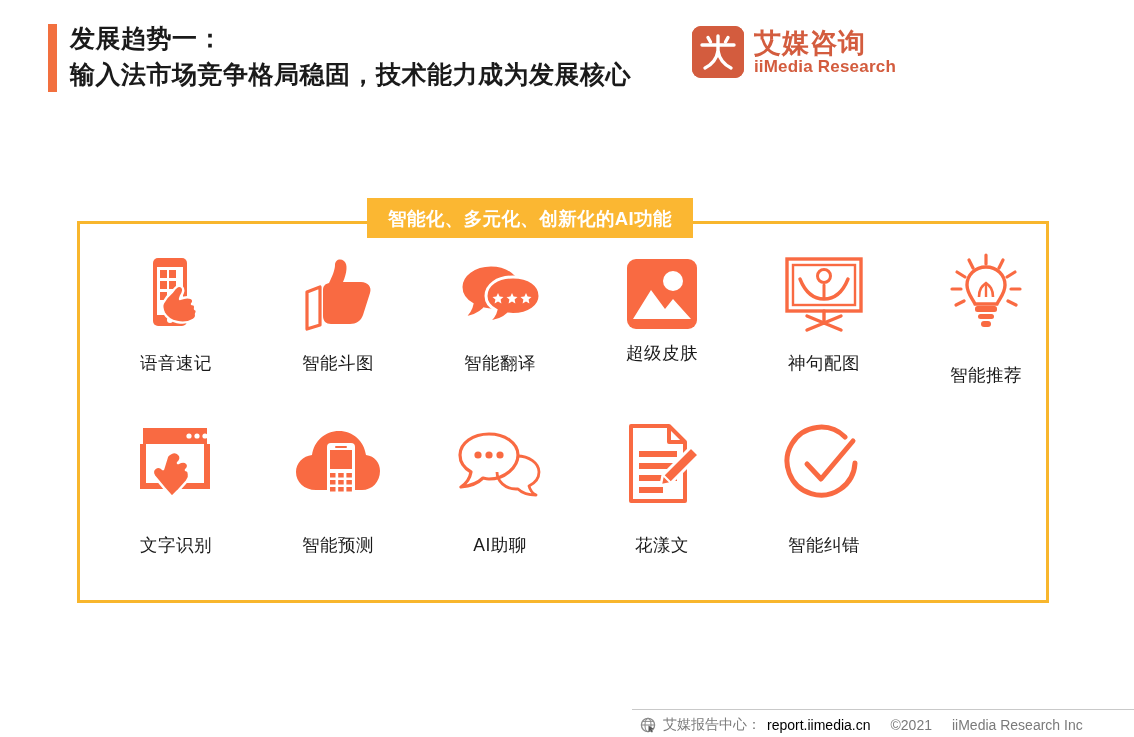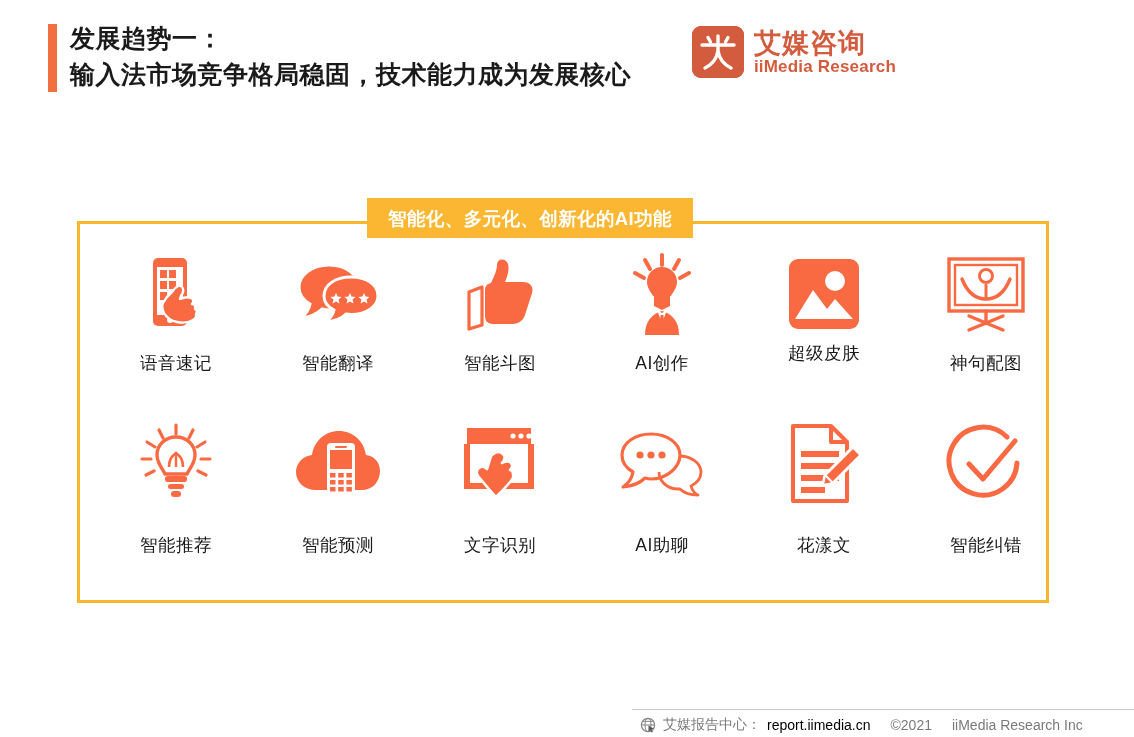--- a/index.html
+++ b/index.html
@@ -208,67 +208,44 @@
           <rect x="21" y="38" width="7" height="8" fill="#F96A42"></rect>
           <circle cx="31" cy="66" r="3" fill="#ffffff"></circle>
           <path d="M33 38 q6 -9 10 -5 q3 3 -1 9 l-1 3 q7 -3 11 -1 q4 2 1 6 q4 0 3 5 q3 1 1 5 q1 4 -3 6 q-7 4 -16 2 q-9 -2 -13 -9 q-3 -6 -1 -10 q3 -6 9 -11 z" fill="#F96A42" stroke="#ffffff" stroke-width="2.4" stroke-linejoin="round"></path>
         </svg>
       </div>
       <div class="cell-label">语音速记</div>
     </div>
 
     <div class="cell">
       <div class="cell-icon">
+        <svg width="80" height="74" viewBox="0 0 80 74" aria-hidden="true">
+          <path d="M31 26 C34 20 37 13 37 8 C37 3 42 1 46 4 C50 7 49 16 45 25 L63 25 C70 25 74 30 72 36 L65 58 C63 64 58 67 52 67 L33 67 C28 67 25 64 25 59 L25 33 C25 29 27 27 31 26 Z" fill="#F96A42"></path>
+          <path d="M9 35 L22 30 L22 68 L9 72 Z" fill="#ffffff" stroke="#F96A42" stroke-width="3.2" stroke-linejoin="round"></path>
+        </svg>
+      </div>
+      <div class="cell-label">智能斗图</div>
+    </div>
+
+    <div class="cell">
+      <div class="cell-icon">
         <svg width="86" height="70" viewBox="0 0 86 70" aria-hidden="true">
           <path d="M34 6 C17 6 4 16 4 28 C4 35 8 41 15 45 C14 51 11 55 6 59 C15 58 22 55 27 50 C29.5 50.5 32 51 34 51 C51 51 64 41 64 28 C64 16 51 6 34 6 Z" fill="#F96A42"></path>
           <path d="M34 6 C17 6 4 16 4 28 C4 35 8 41 15 45 C14 51 11 55 6 59 C15 58 22 55 27 50 C29.5 50.5 32 51 34 51 C51 51 64 41 64 28 C64 16 51 6 34 6 Z" fill="none" stroke="#ffffff" stroke-width="3"></path>
           <path d="M56 18 C40 18 29 26 29 37 C29 43 33 48 39 51 C38 56 35 60 30 63 C39 62.5 46 60 51 55 C52.6 55.3 54.4 55.5 56 55.5 C72 55.5 83 47 83 37 C83 26 72 18 56 18 Z" fill="#F96A42" stroke="#ffffff" stroke-width="3"></path>
           <g fill="#ffffff">
             <path d="M41 34 l1.6 3.6 3.9 .4 -2.9 2.6 .8 3.8 -3.4 -2 -3.4 2 .8 -3.8 -2.9 -2.6 3.9 -.4 z"></path>
             <path d="M55 34 l1.6 3.6 3.9 .4 -2.9 2.6 .8 3.8 -3.4 -2 -3.4 2 .8 -3.8 -2.9 -2.6 3.9 -.4 z"></path>
             <path d="M69 34 l1.6 3.6 3.9 .4 -2.9 2.6 .8 3.8 -3.4 -2 -3.4 2 .8 -3.8 -2.9 -2.6 3.9 -.4 z"></path>
           </g>
         </svg>
       </div>
       <div class="cell-label">智能翻译</div>
     </div>
 
-    <div class="cell">
-      <div class="cell-icon">
-        <svg width="80" height="74" viewBox="0 0 80 74" aria-hidden="true">
-          <path d="M31 26 C34 20 37 13 37 8 C37 3 42 1 46 4 C50 7 49 16 45 25 L63 25 C70 25 74 30 72 36 L65 58 C63 64 58 67 52 67 L33 67 C28 67 25 64 25 59 L25 33 C25 29 27 27 31 26 Z" fill="#F96A42"></path>
-          <path d="M9 35 L22 30 L22 68 L9 72 Z" fill="#ffffff" stroke="#F96A42" stroke-width="3.2" stroke-linejoin="round"></path>
-        </svg>
-      </div>
-      <div class="cell-label">智能斗图</div>
-    </div>
-
-    <div class="cell">
-      <div class="cell-icon">
-        <svg width="80" height="82" viewBox="0 0 80 82" aria-hidden="true">
-          <g stroke="#F96A42" stroke-width="4" stroke-linecap="round">
-            <line x1="40" y1="2" x2="40" y2="12"></line>
-            <line x1="23" y1="7" x2="28" y2="16"></line>
-            <line x1="57" y1="7" x2="52" y2="16"></line>
-            <line x1="13" y1="20" x2="22" y2="25"></line>
-            <line x1="67" y1="20" x2="58" y2="25"></line>
-          </g>
-          <path d="M40 14 C31 14 25 21 25 29 C25 35 29 39 31 43 L49 43 C51 39 55 35 55 29 C55 21 49 14 40 14 Z" fill="#F96A42"></path>
-          <g stroke="#ffffff" stroke-width="2.6">
-            <line x1="31" y1="46" x2="49" y2="46"></line>
-            <line x1="32" y1="50" x2="48" y2="50"></line>
-          </g>
-          <path d="M32 43 L48 43 L48 53 L40 57 L32 53 Z" fill="#F96A42"></path>
-          <path d="M23 82 C23 68 30 61 40 58 C50 61 57 68 57 82 Z" fill="#F96A42"></path>
-          <path d="M35 57 L40 70 L45 57 L40 60 Z" fill="#ffffff"></path>
-          <path d="M38.5 62 L41.5 62 L42.5 79 L37.5 79 Z" fill="#F96A42"></path>
-        </svg>
-      </div>
-      <div class="cell-label">AI创作</div>
-    </div>
 
     <div class="cell raise">
       <div class="cell-icon">
         <svg width="74" height="74" viewBox="0 0 74 74" aria-hidden="true">
           <rect x="2" y="2" width="70" height="70" rx="9" fill="#F96A42"></rect>
           <circle cx="48" cy="24" r="10" fill="#ffffff"></circle>
           <path d="M8 62 L26 33 L40 52 L48 42 L66 62 Z" fill="#ffffff"></path>
         </svg>
       </div>
       <div class="cell-label">超级皮肤</div>
@@ -305,20 +282,36 @@
           </g>
           <path d="M39 14 C28 14 20 22 20 32 C20 40 25 45 28 51 L50 51 C53 45 58 40 58 32 C58 22 50 14 39 14 Z" fill="none" stroke="#F96A42" stroke-width="3.4"></path>
           <path d="M32 44 C32 36 35 33 39 30 C43 33 46 36 46 44" fill="none" stroke="#F96A42" stroke-width="2.6"></path>
           <path d="M39 30 L39 44" stroke="#F96A42" stroke-width="2.4"></path>
           <rect x="28" y="53" width="22" height="6" rx="2.5" fill="#F96A42"></rect>
           <rect x="31" y="61" width="16" height="5" rx="2.5" fill="#F96A42"></rect>
           <rect x="34" y="68" width="10" height="6" rx="3" fill="#F96A42"></rect>
         </svg>
       </div>
       <div class="cell-label">智能推荐</div>
+    </div>
+
+    <div class="cell drop">
+      <div class="cell-icon">
+        <svg width="78" height="80" viewBox="0 0 78 80" aria-hidden="true">
+          <rect x="6" y="4" width="64" height="16" fill="#F96A42"></rect>
+          <g fill="#ffffff">
+            <circle cx="52" cy="12" r="2.6"></circle>
+            <circle cx="60" cy="12" r="2.6"></circle>
+            <circle cx="68" cy="12" r="2.6"></circle>
+          </g>
+          <path d="M6 20 L6 62 L70 62 L70 20" fill="none" stroke="#F96A42" stroke-width="6"></path>
+          <path d="M30 32 q7 -7 12 -2 q4 4 -1 9 q6 -3 9 0 q3 3 -1 7 q3 0 3 4 q1 4 -2 7 l-9 10 -6 6 -8 -9 -10 -12 q-3 -5 1 -8 q4 -3 8 1 z" fill="#F96A42" stroke="#ffffff" stroke-width="2.6" stroke-linejoin="round"></path>
+        </svg>
+      </div>
+      <div class="cell-label">文字识别</div>
     </div>
 
     <div class="cell drop">
       <div class="cell-icon">
         <svg width="88" height="76" viewBox="0 0 88 76" aria-hidden="true">
           <path d="M22 64 C10 64 2 56 2 46 C2 37 9 30 18 29 C20 15 31 5 45 5 C59 5 70 15 72 29 C81 30 86 37 86 45 C86 56 78 64 68 64 Z" fill="#F96A42"></path>
           <rect x="33" y="17" width="28" height="56" rx="4" fill="#ffffff"></rect>
           <rect x="36" y="24" width="22" height="19" fill="#F96A42"></rect>
           <g fill="#F96A42">
             <rect x="36" y="47" width="5.5" height="4.5"></rect>
@@ -328,36 +321,20 @@
             <rect x="44.2" y="54" width="5.5" height="4.5"></rect>
             <rect x="52.4" y="54" width="5.5" height="4.5"></rect>
             <rect x="36" y="61" width="5.5" height="4.5"></rect>
             <rect x="44.2" y="61" width="5.5" height="4.5"></rect>
             <rect x="52.4" y="61" width="5.5" height="4.5"></rect>
           </g>
           <rect x="41" y="20" width="12" height="2" rx="1" fill="#F96A42"></rect>
         </svg>
       </div>
       <div class="cell-label">智能预测</div>
-    </div>
-
-    <div class="cell drop">
-      <div class="cell-icon">
-        <svg width="78" height="80" viewBox="0 0 78 80" aria-hidden="true">
-          <rect x="6" y="4" width="64" height="16" fill="#F96A42"></rect>
-          <g fill="#ffffff">
-            <circle cx="52" cy="12" r="2.6"></circle>
-            <circle cx="60" cy="12" r="2.6"></circle>
-            <circle cx="68" cy="12" r="2.6"></circle>
-          </g>
-          <path d="M6 20 L6 62 L70 62 L70 20" fill="none" stroke="#F96A42" stroke-width="6"></path>
-          <path d="M30 32 q7 -7 12 -2 q4 4 -1 9 q6 -3 9 0 q3 3 -1 7 q3 0 3 4 q1 4 -2 7 l-9 10 -6 6 -8 -9 -10 -12 q-3 -5 1 -8 q4 -3 8 1 z" fill="#F96A42" stroke="#ffffff" stroke-width="2.6" stroke-linejoin="round"></path>
-        </svg>
-      </div>
-      <div class="cell-label">文字识别</div>
     </div>
 
     <div class="cell drop">
       <div class="cell-icon">
         <svg width="86" height="70" viewBox="0 0 86 70" aria-hidden="true">
           <path d="M32 5 C16 5 3 14 3 26 C3 33 7 39 14 43 C13 49 10 54 4 58 C14 57 21 54 26 49 C28 49.5 30 50 32 50 C48 50 61 38 61 26 C61 14 48 5 32 5 Z" fill="none" stroke="#F96A42" stroke-width="3.2" stroke-linejoin="round"></path>
           <g fill="#F96A42">
             <circle cx="21" cy="26" r="3.6"></circle>
             <circle cx="32" cy="26" r="3.6"></circle>
             <circle cx="43" cy="26" r="3.6"></circle>

